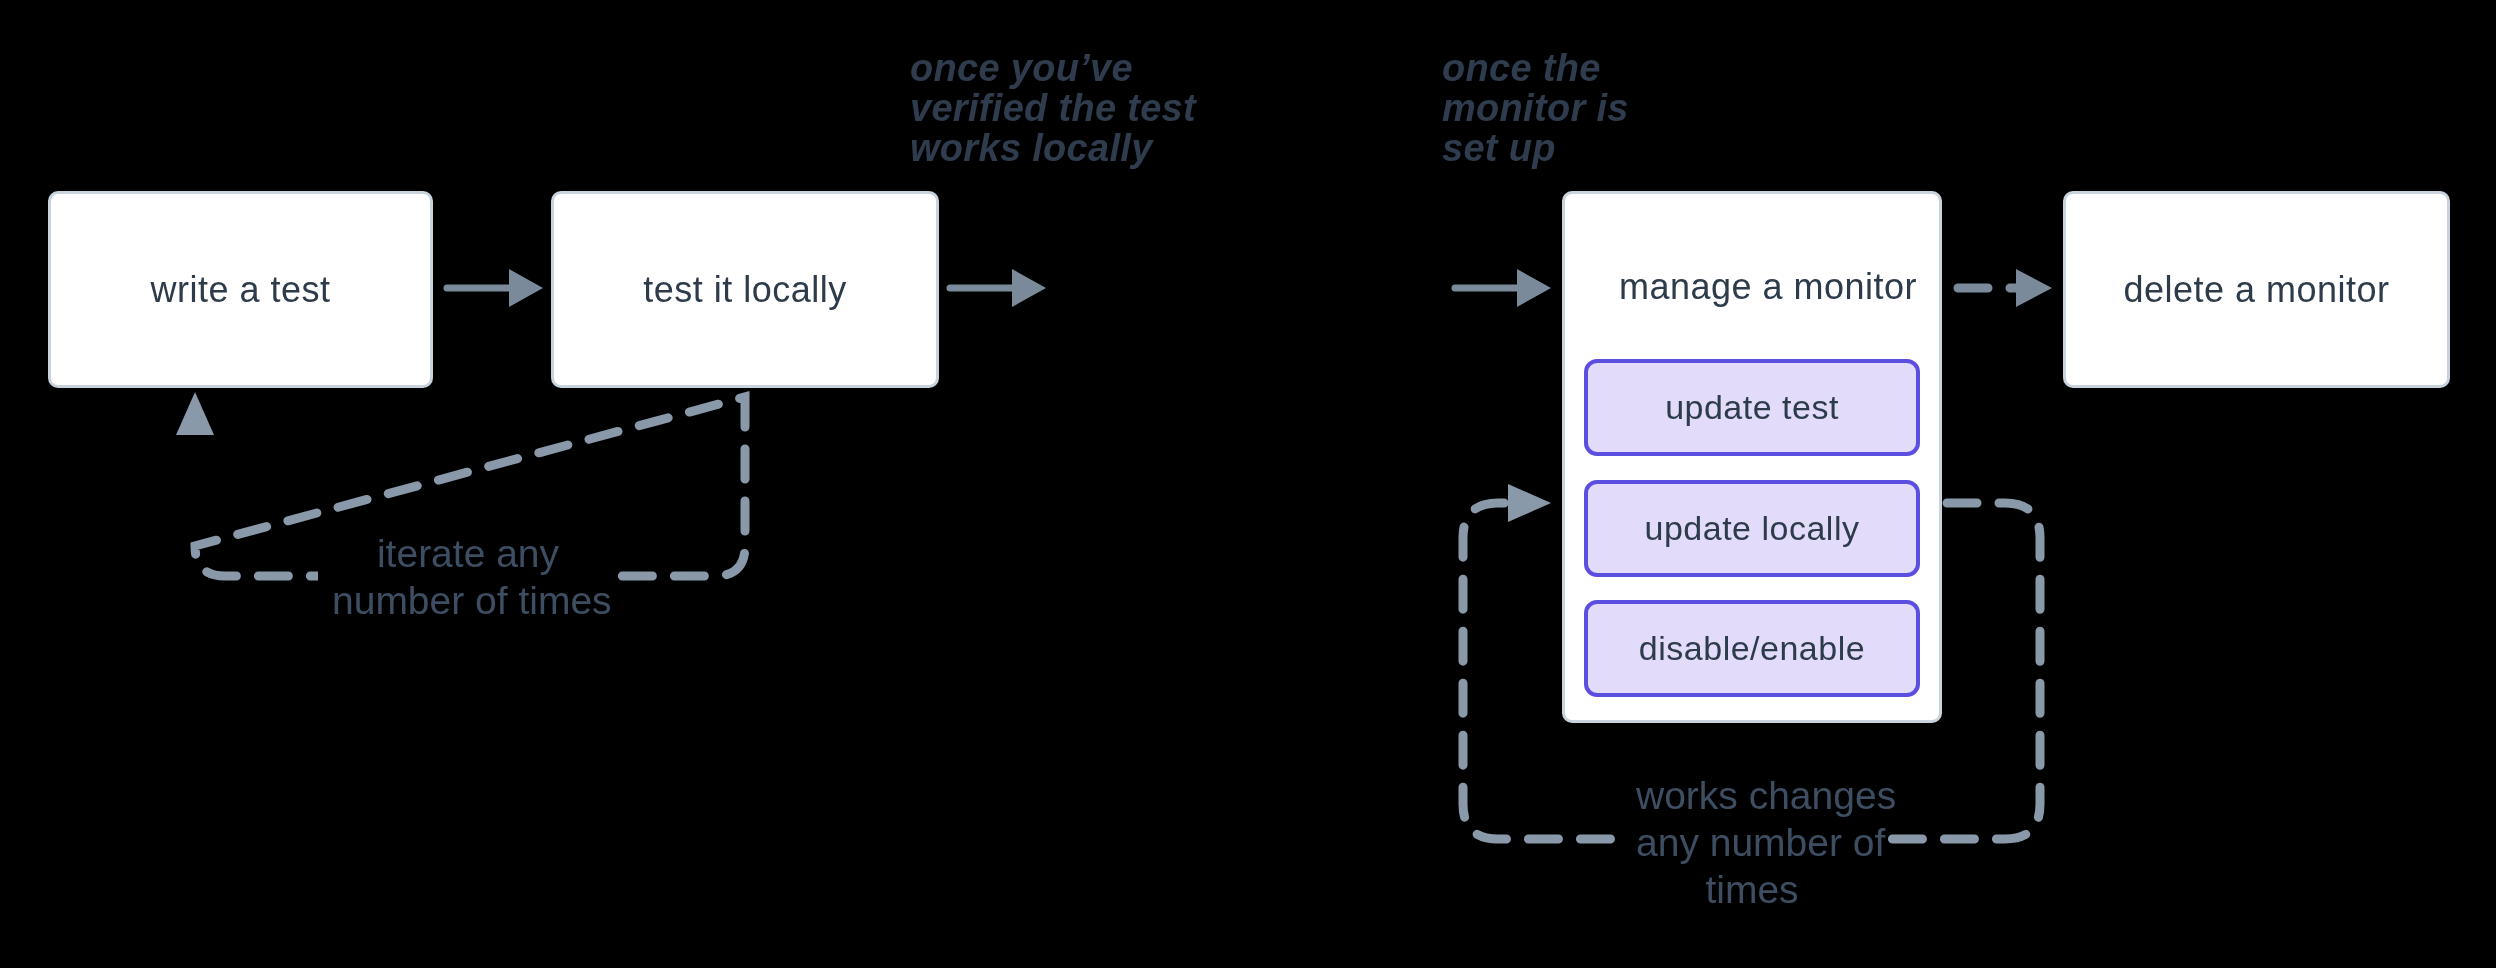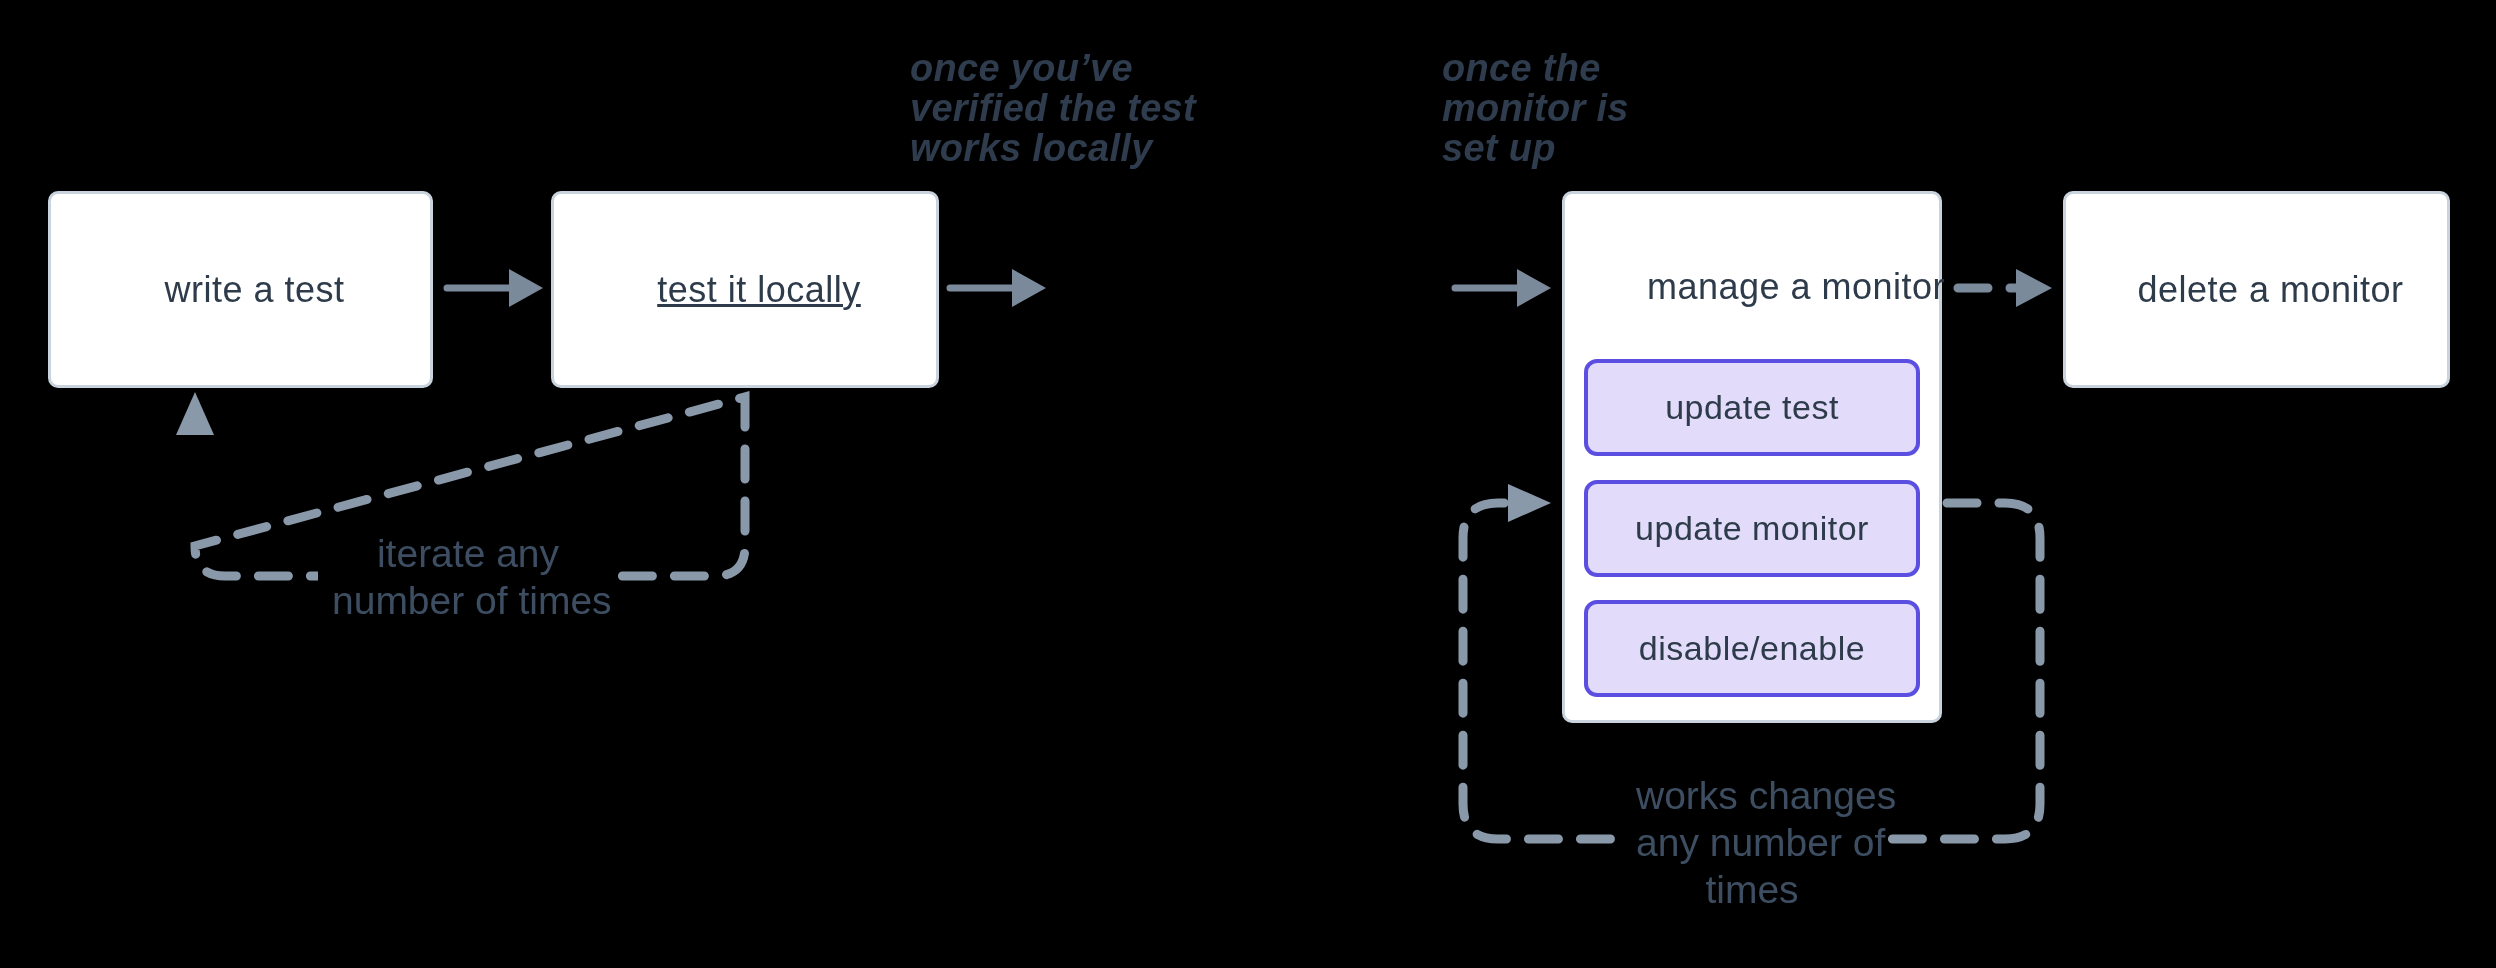--- a/index.html
+++ b/index.html
@@ -27,21 +27,21 @@
     position:absolute;
     background:var(--box-bg);
     border:3px solid var(--box-border);
     border-radius:10px;
     box-sizing:border-box;
     display:flex;align-items:center;justify-content:center;
     color:var(--text-dark);
     font-size:36px;
     letter-spacing:0.5px;
   }
-  .node-label{white-space:nowrap;margin-left:28px;}
+  .node-label{white-space:nowrap;}
   #box-manage{display:block;}
   #box-manage .manage-title{
     position:absolute;left:0;top:72px;width:100%;
     text-align:center;white-space:nowrap;padding-left:16px;
   }
   .sub-btn{
     position:absolute;left:19px;width:336px;height:97px;
     background:var(--purple-fill);
     border:4px solid var(--purple);
     border-radius:13px;
@@ -111,32 +111,32 @@
     <g>
       <path d="M 1947 503 H 2005 Q 2040 503 2040 538 V 804 Q 2040 839 2005 839 H 1498 Q 1463 839 1463 804 V 538 Q 1463 503 1498 503 H 1505" fill="none" stroke="#8a99aa" stroke-width="9" stroke-linecap="round" stroke-dasharray="30 22"></path>
       <polygon points="1551,503 1508,484 1508,522" fill="#8a99aa"></polygon>
     </g>
   </svg>
 
   <div class="node" id="box-write" style="left:48px;top:191px;width:385px;height:197px;">
     <span class="node-label">write a test</span>
   </div>
 
-  <div class="node" id="box-test" style="left:551px;top:191px;width:388px;height:197px;text-decoration:underline;">
+  <div class="node" id="box-test" style="left:551px;top:191px;width:388px;height:197px;">
     <span class="node-label">test it locally</span>
   </div>
 
 
   <div class="node" id="box-manage" style="left:1562px;top:191px;width:380px;height:532px;">
     <div class="manage-title node-label">manage a monitor</div>
     <div class="sub-btn" id="btn-update-test">
       <span>update test</span>
     </div>
     <div class="sub-btn" id="btn-update-monitor">
-      <span>update monitor</span>
+      <span>update locally</span>
     </div>
     <div class="sub-btn" id="btn-disable-enable">
       <span>disable/enable</span>
     </div>
   </div>
 
   <div class="node" id="box-delete" style="left:2063px;top:191px;width:387px;height:197px;">
     <span class="node-label">delete a monitor</span>
   </div>
 

